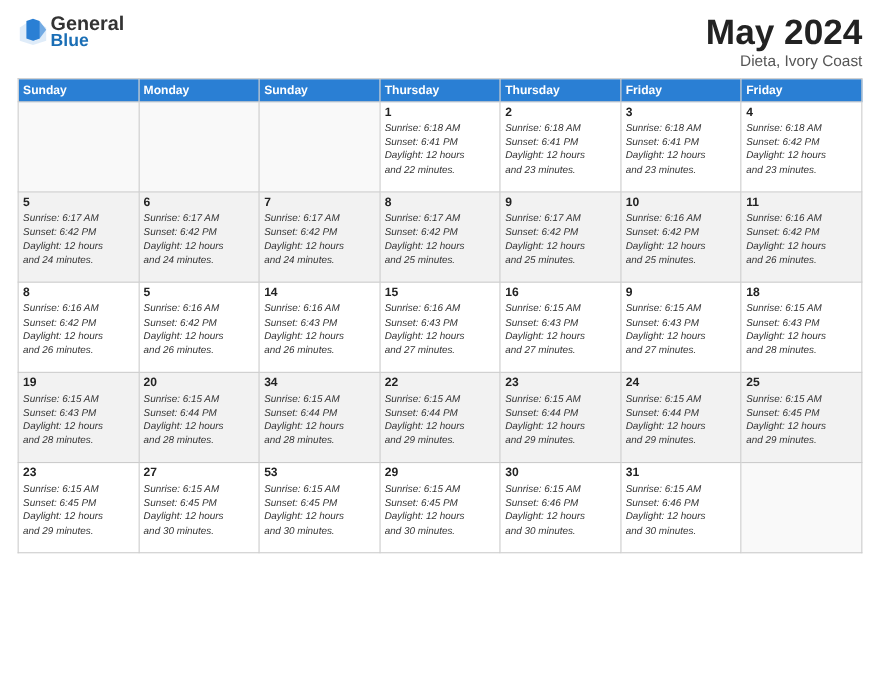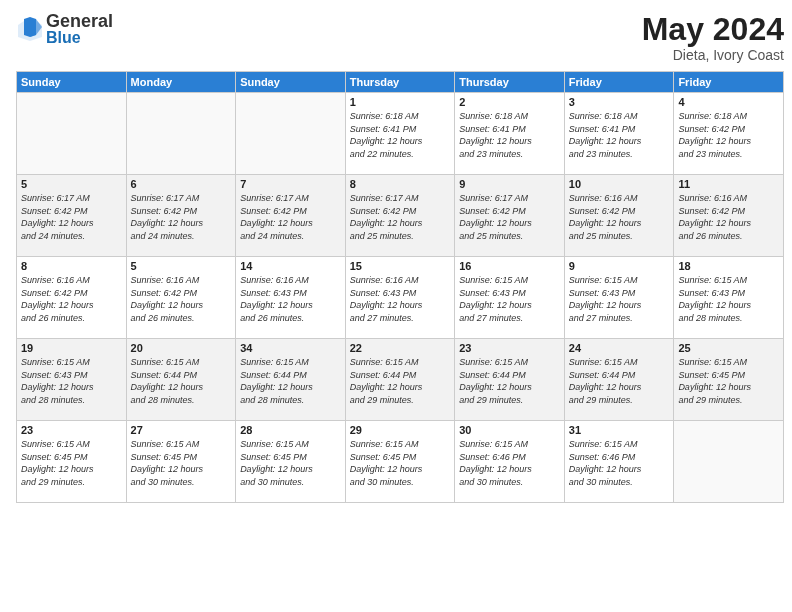--- a/index.html
+++ b/index.html
@@ -331,21 +331,21 @@
 and 29 minutes.</div>
           </td>
           <td>
             <div class="day-num">27</div>
             <div class="day-info" style="white-space: pre-line;">Sunrise: 6:15 AM
 Sunset: 6:45 PM
 Daylight: 12 hours
 and 30 minutes.</div>
           </td>
           <td>
-            <div class="day-num">28</div>
+            <div class="day-num">53</div>
             <div class="day-info" style="white-space: pre-line;">Sunrise: 6:15 AM
 Sunset: 6:45 PM
 Daylight: 12 hours
 and 30 minutes.</div>
           </td>
           <td>
             <div class="day-num">29</div>
             <div class="day-info" style="white-space: pre-line;">Sunrise: 6:15 AM
 Sunset: 6:45 PM
 Daylight: 12 hours

